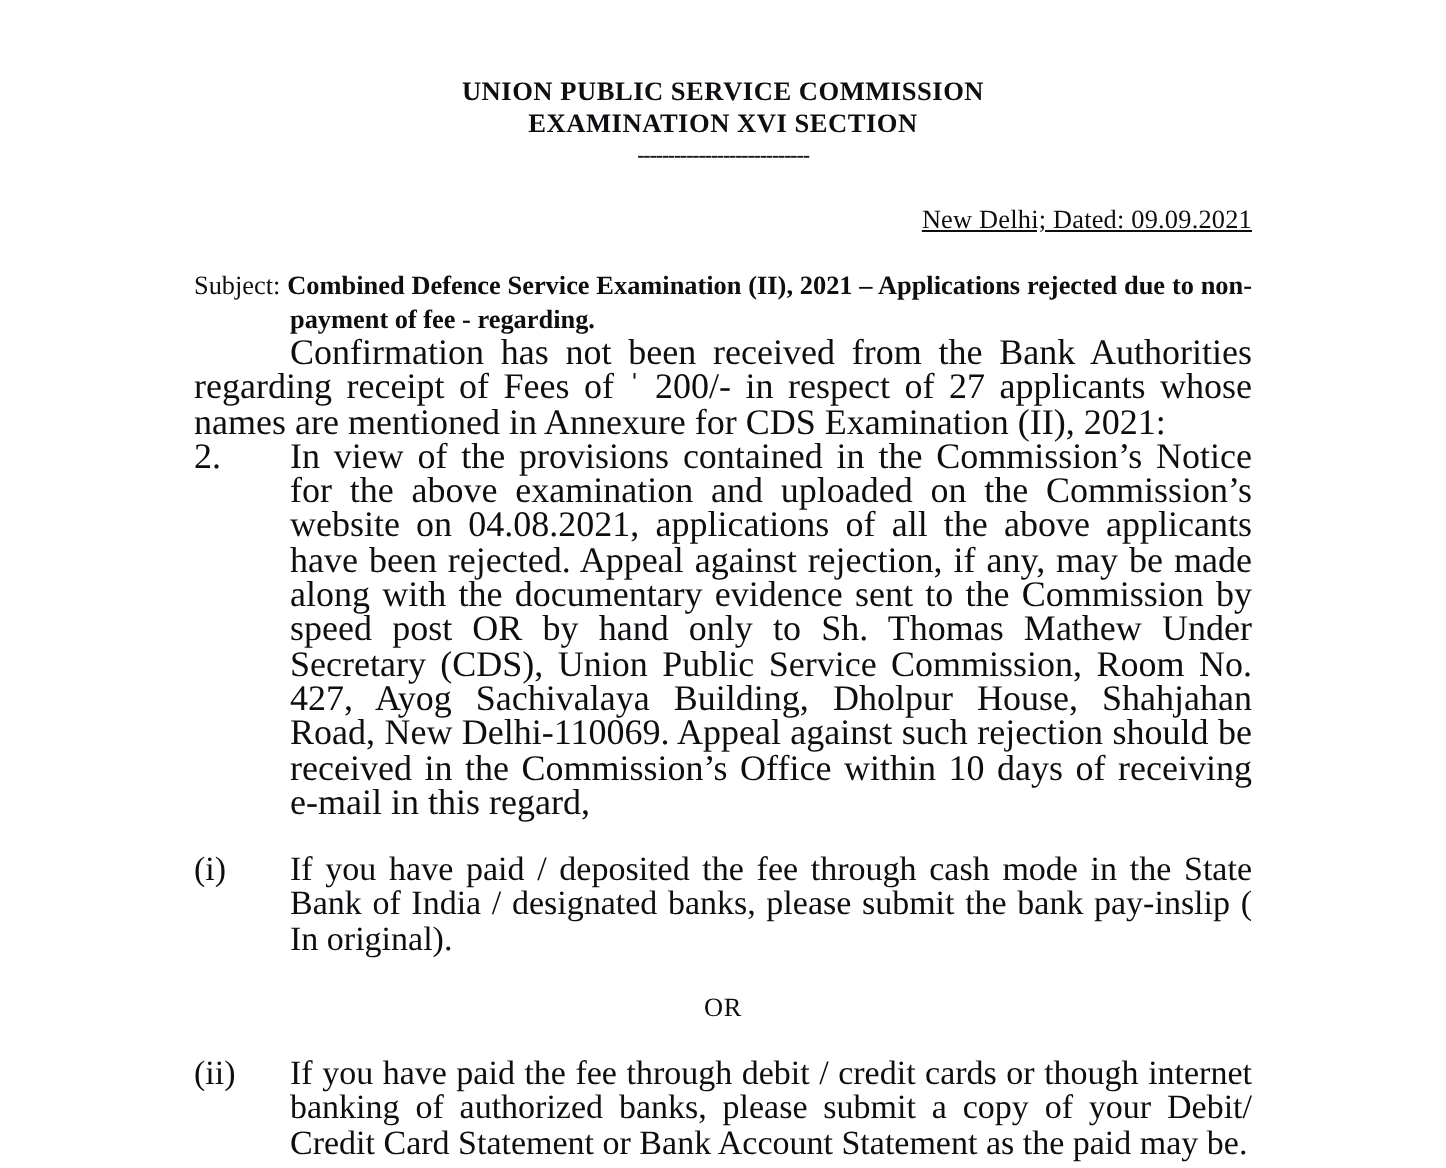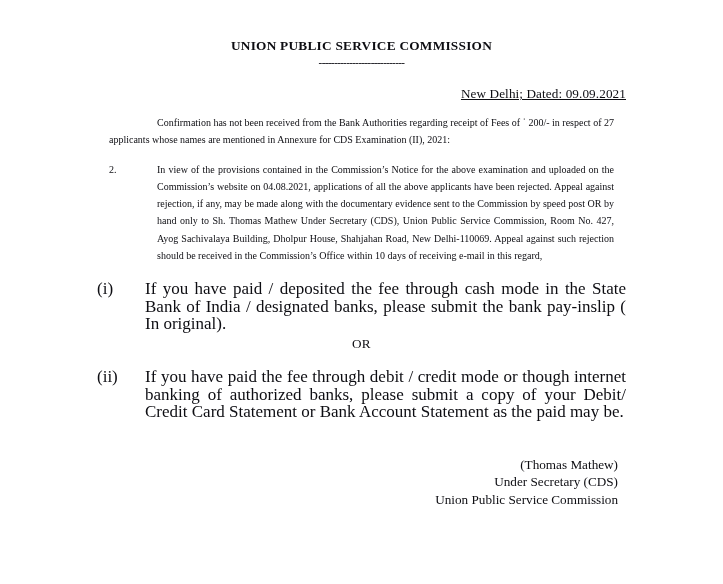--- a/index.html
+++ b/index.html
@@ -58,25 +58,25 @@
     padding-left: 48px;
     text-indent: -48px;
   }
   .subject .label {
     font-weight: normal;
   }
   .subject .body {
     font-weight: bold;
   }
   p.para {
-    font-size: 10px;
+    font-size: 18px;
     line-height: 17.3px;
     text-align: justify;
     text-justify: inter-word;
-    margin: 12px;
+    margin: 0;
   }
   .para-1 {
     margin-top: 15px;
     text-indent: 48px;
   }
   .para-2 {
     margin-top: 15px;
     padding-left: 48px;
     text-indent: -48px;
   }
@@ -98,61 +98,66 @@
     text-indent: -48px;
   }
   .item .marker {
     display: inline-block;
     width: 48px;
     text-indent: 0;
   }
   .or-sep {
     text-align: center;
     font-size: 13.2px;
-    margin-top: 4px;
+    margin-top: 18px;
     letter-spacing: 0.4px;
   }
   .signature {
     margin-top: 36px;
     text-align: right;
     font-size: 13.2px;
     line-height: 17.2px;
     padding-right: 8px;
   }
   .signature span {
     display: block;
   }
 </style>
 </head>
 <body>
 
 <div class="page">
 
   <div class="doc-header">
     <span>UNION PUBLIC SERVICE COMMISSION</span>
+    <span class="line2">EXAMINATION  XVI SECTION</span>
     <span class="rule">----------------------------</span>
   </div>
 
   <div class="dateline">New Delhi;  Dated: 09.09.2021</div>
 
+  <div class="subject">
+    <span class="label">Subject:</span>
+    <span class="body">Combined Defence Service Examination (II), 2021 – Applications rejected due to non-payment of fee - regarding.</span>
+  </div>
 
   <p class="para para-1">Confirmation has not been received from the Bank Authorities regarding receipt of Fees of ˈ 200/- in respect of 27 applicants whose names are mentioned in Annexure for CDS Examination (II), 2021:</p>
 
   <p class="para para-2">
     <span class="num">2.</span><span>In view of the provisions contained in the Commission’s Notice for the above examination and uploaded on the Commission’s website on 04.08.2021, applications of all the above applicants have been rejected.  Appeal against rejection, if any, may be made along with the documentary evidence sent to the Commission by speed post OR by hand only to Sh. Thomas Mathew Under Secretary (CDS),  Union Public Service Commission, Room No. 427, Ayog Sachivalaya Building, Dholpur House, Shahjahan Road, New Delhi-110069.  </span><b>Appeal against such rejection should be received in the Commission’s Office within 10 days of receiving e-mail in this regard,</b>
   </p>
 
   <div class="item">
     <span class="marker">(i)</span><span>If you have paid / deposited the fee through cash mode in the State Bank of India / designated banks, please submit the </span><b>bank pay-inslip</b><span> ( In original).</span>
   </div>
 
   <div class="or-sep">OR</div>
 
   <div class="item">
-    <span class="marker">(ii)</span><span>If you have paid the fee through debit / credit mode or though internet banking of authorized banks, please submit a copy of your </span><b>Debit/ Credit Card Statement or Bank Account Statement</b><span> as the paid may be.</span>
+    <span class="marker">(ii)</span><span>If you have paid the fee through debit / credit cards or though internet banking of authorized banks, please submit a copy of your </span><b>Debit/ Credit Card Statement or Bank Account Statement</b><span> as the paid may be.</span>
   </div>
 
   <div class="signature">
     <span>(Thomas Mathew)</span>
     <span>Under Secretary (CDS)</span>
     <span>Union Public Service Commission</span>
   </div>
 
 </div>
 

